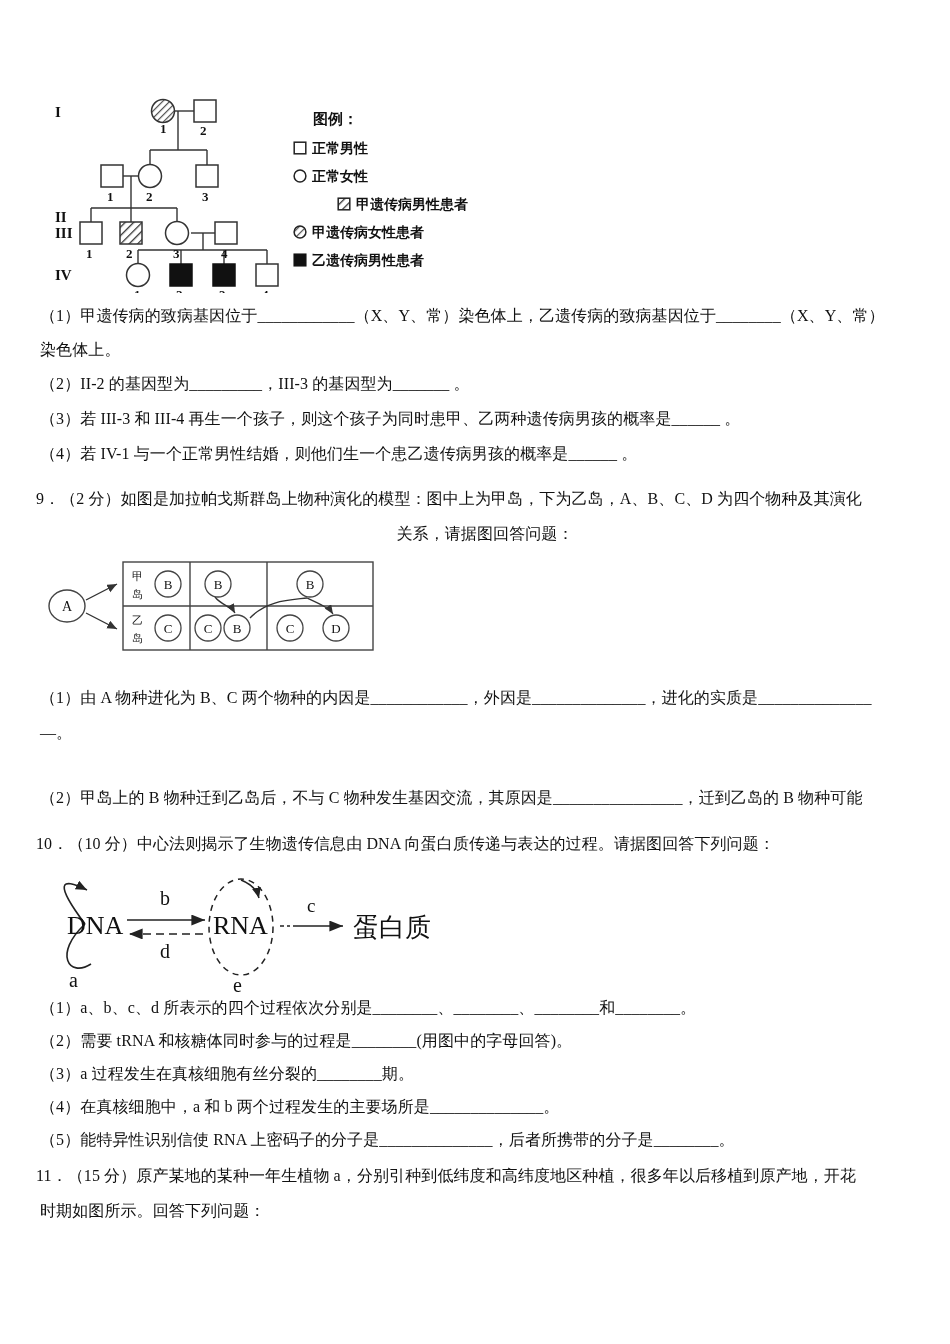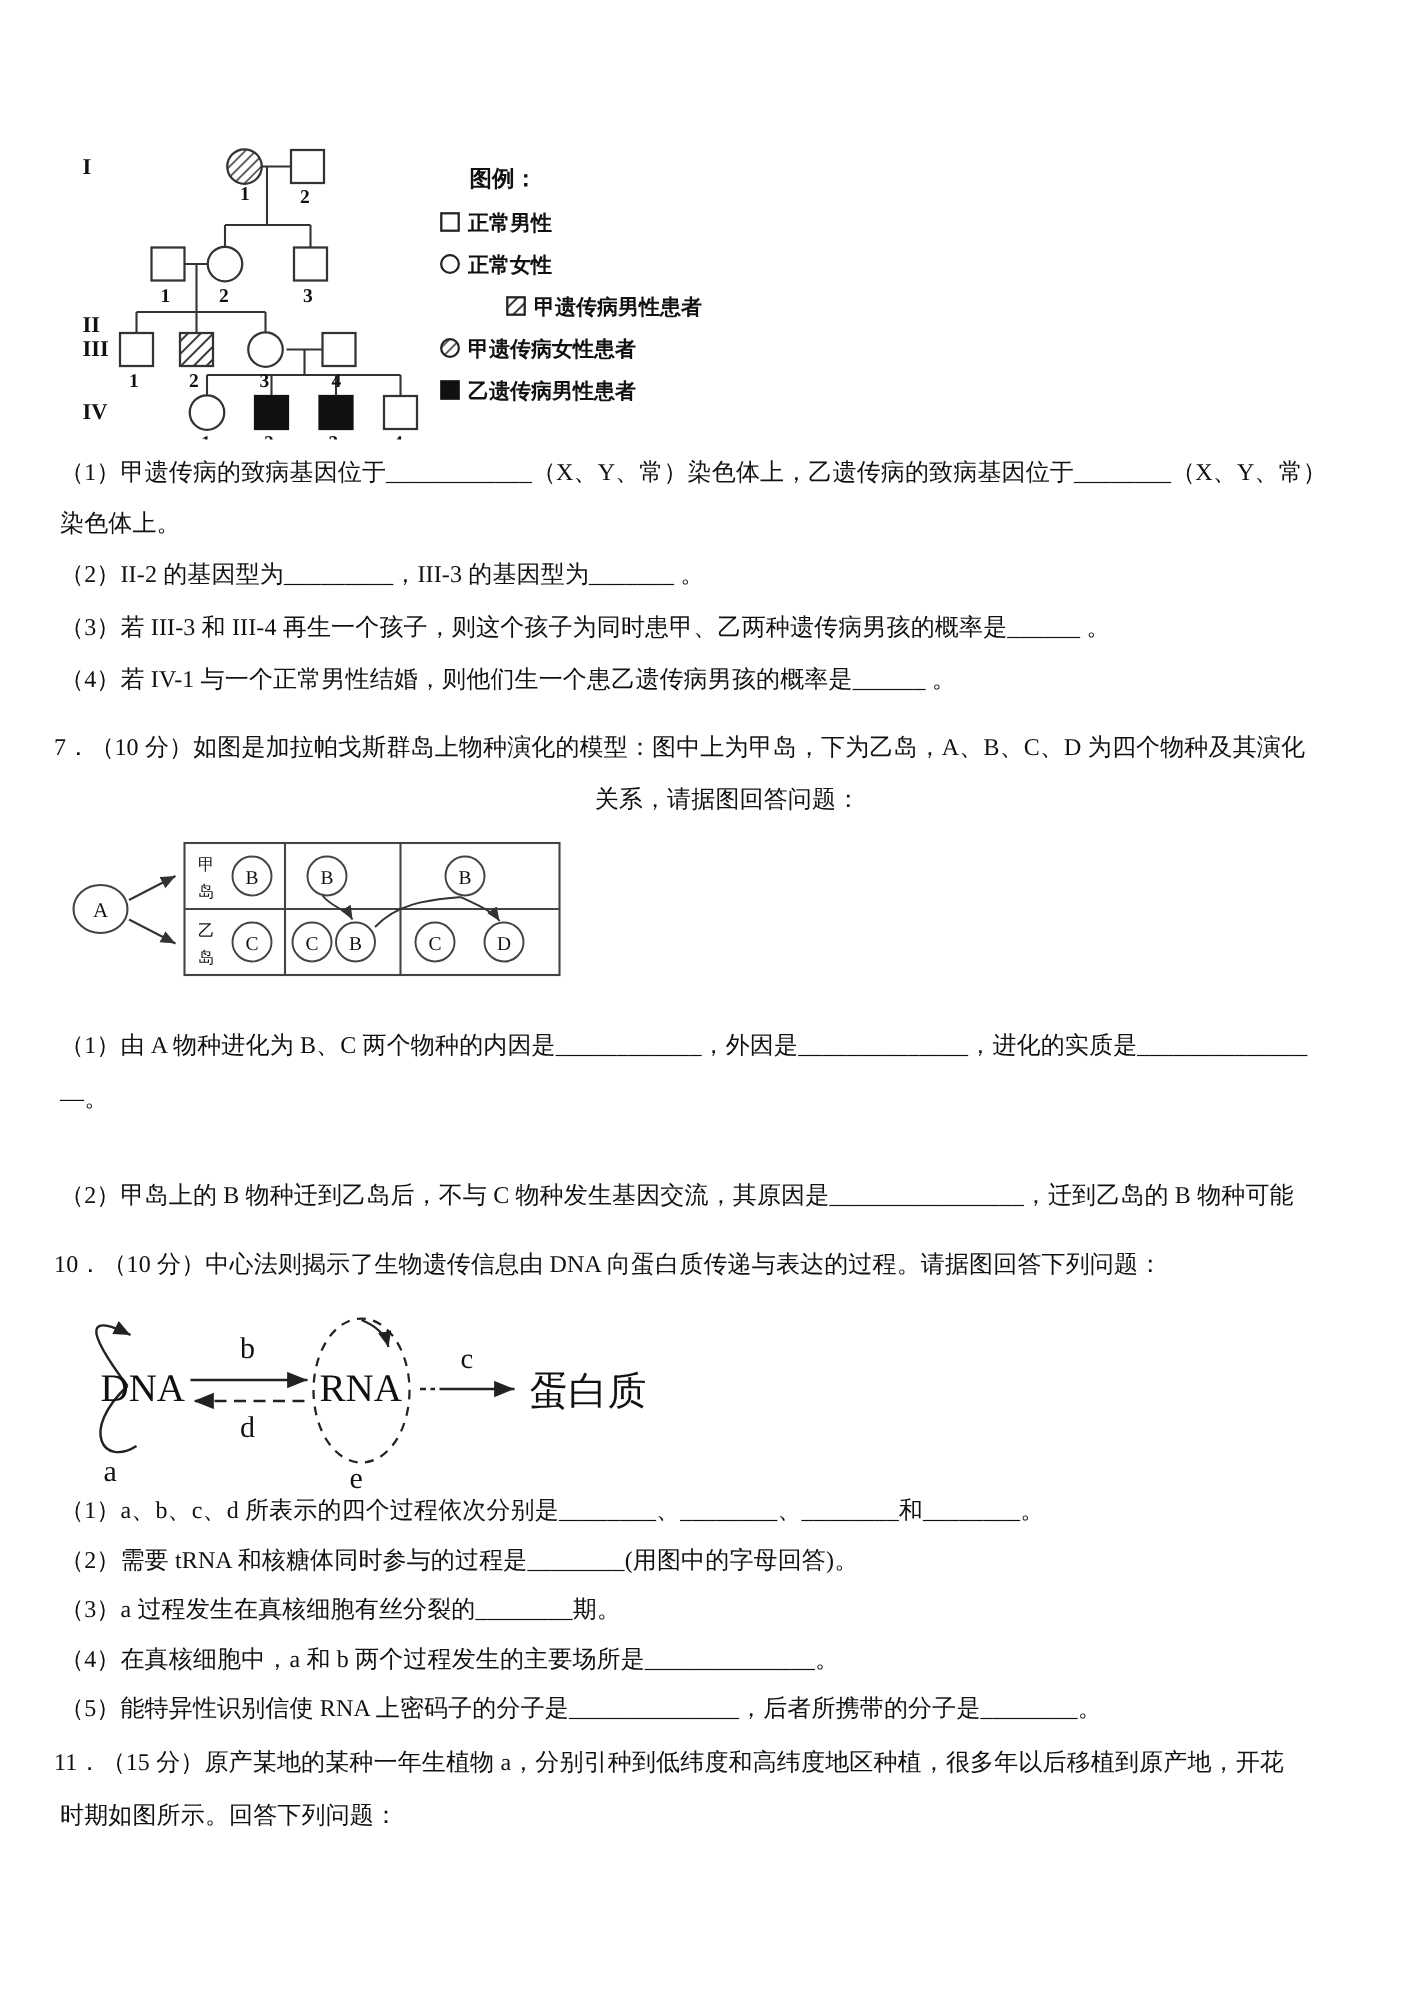--- a/index.html
+++ b/index.html
@@ -201,21 +201,21 @@
     <div class="qline">（2）II-2 的基因型为_________，III-3 的基因型为_______ 。</div>
   </div>
   <div class="abs" style="left:40px; top:411px; width:880px;">
     <div class="qline">（3）若 III-3 和 III-4 再生一个孩子，则这个孩子为同时患甲、乙两种遗传病男孩的概率是______ 。</div>
   </div>
   <div class="abs" style="left:40px; top:446px; width:880px;">
     <div class="qline">（4）若 IV-1 与一个正常男性结婚，则他们生一个患乙遗传病男孩的概率是______ 。</div>
   </div>
 
   <div class="abs" style="left:36px; top:491px; width:890px;">
-    <div class="qline">7．（10 分）如图是加拉帕戈斯群岛上物种演化的模型：图中上为甲岛，下为乙岛，A、B、C、D 为四个物种及其演化</div>
+    <div class="qline">9．（2 分）如图是加拉帕戈斯群岛上物种演化的模型：图中上为甲岛，下为乙岛，A、B、C、D 为四个物种及其演化</div>
   </div>
   <div class="abs" style="left:40px; top:526px; width:890px;text-align:center;">
     <div class="qline">关系，请据图回答问题：</div>
   </div>
 
   <div class="abs" id="species-figure">
     <svg width="340" height="100" viewBox="0 0 340 100">
       <defs>
         <marker id="arrH" markerWidth="8" markerHeight="8" refX="7" refY="3" orient="auto">
           <path d="M0,0 L7,3 L0,6 z" fill="#333"></path>

